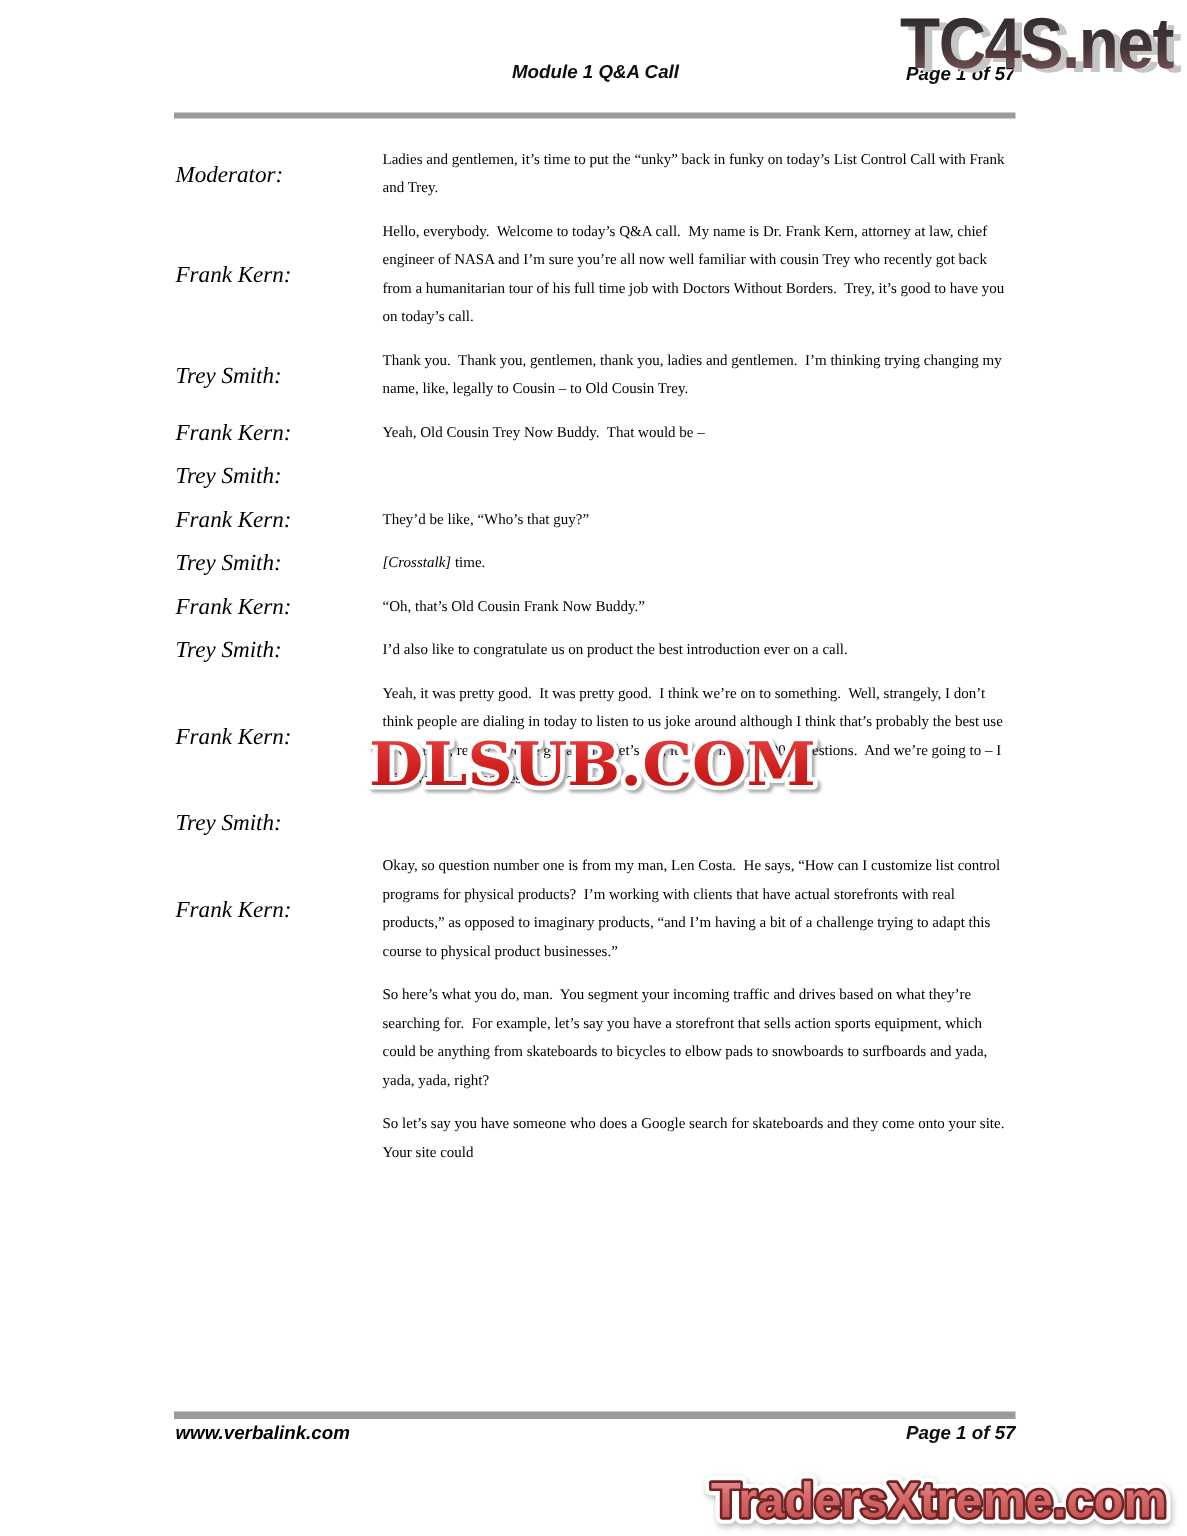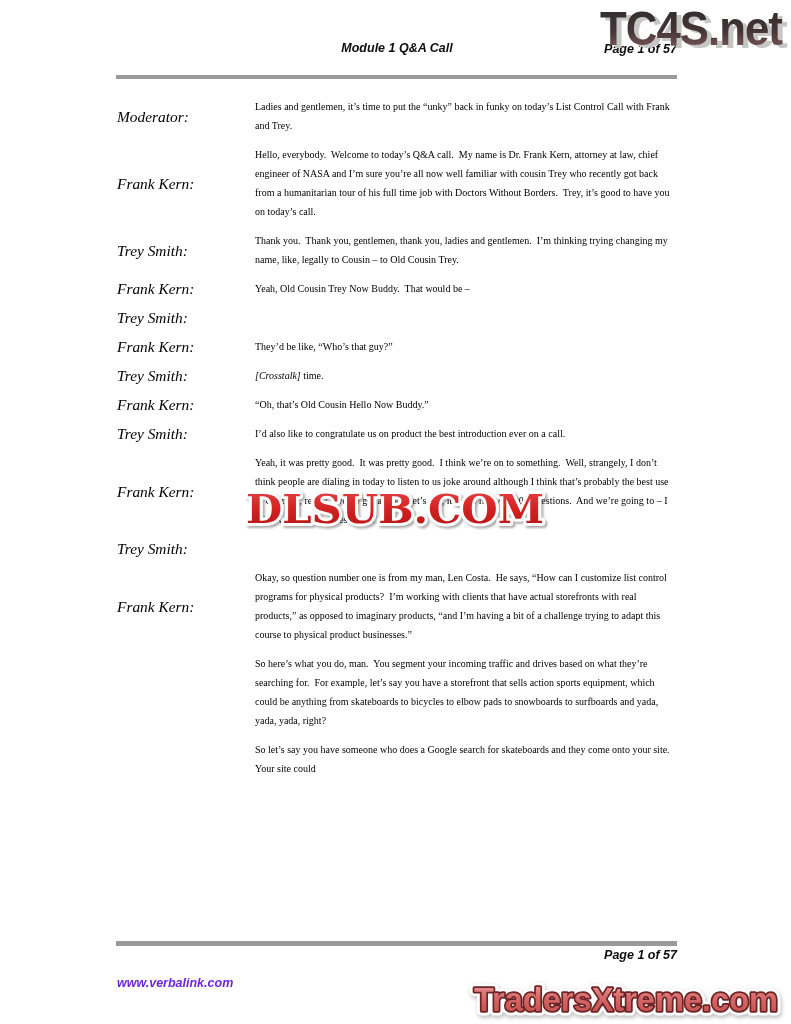--- a/index.html
+++ b/index.html
@@ -24,22 +24,22 @@
 
   
   .transcript { position:absolute; left:117px; top:97px; width:560px; }
   .row { display:flex; margin-bottom:10px;align-items:center; }
   .speaker { flex:none; width:138px; font-style:italic; font-size:15.4px; line-height:19px; }
   .speech  { flex:1; font-size:10px; line-height:19px; white-space:pre-wrap; }
   .speech .it { font-style:italic; }
 
   
   .ftr-site {
-    position:absolute; left:117px; top:976px; font-family:"Liberation Sans", sans-serif;
-    font-weight:bold; font-style:italic; font-size:12.5px; color:#6d28d9;
+    position:absolute; left:117px; top:948px; font-family:"Liberation Sans", sans-serif;
+    font-weight:bold; font-style:italic; font-size:12.5px; color:#000000;
   }
   .ftr-page {
     position:absolute; right:114px; top:948px; font-family:"Liberation Sans", sans-serif;
     font-weight:bold; font-style:italic; font-size:12.5px; color:#0d0d0d;
   }
 
   
   svg { pointer-events:none; }
   .wm-tc4s { position:absolute; left:592px; top:1px; }
   .tc4s-text { font-family:"Liberation Sans", sans-serif; font-weight:bold; letter-spacing:-1px; }
@@ -82,21 +82,21 @@
       <div class="row">
       <div class="speaker">Frank Kern:</div>
       <div class="speech"><span>They’d be like, “Who’s that guy?”</span></div>
     </div>
       <div class="row">
       <div class="speaker">Trey Smith:</div>
       <div class="speech"><span class="it">[Crosstalk]</span><span> time.</span></div>
     </div>
       <div class="row">
       <div class="speaker">Frank Kern:</div>
-      <div class="speech"><span>“Oh, that’s Old Cousin Hello Now Buddy.”</span></div>
+      <div class="speech"><span>“Oh, that’s Old Cousin Frank Now Buddy.”</span></div>
     </div>
       <div class="row">
       <div class="speaker">Trey Smith:</div>
       <div class="speech"><span>I’d also like to congratulate us on product the best introduction ever on a call.</span></div>
     </div>
       <div class="row">
       <div class="speaker">Frank Kern:</div>
       <div class="speech"><span>Yeah, it was pretty good.  It was pretty good.  I think we’re on to something.  Well, strangely, I don’t think people are dialing in today to listen to us joke around although I think that’s probably the best use of our time, really.  We’ve got about – let’s see, it looks like 794,000 questions.  And we’re going to – I think we should address some of them.</span></div>
     </div>
       <div class="row">

